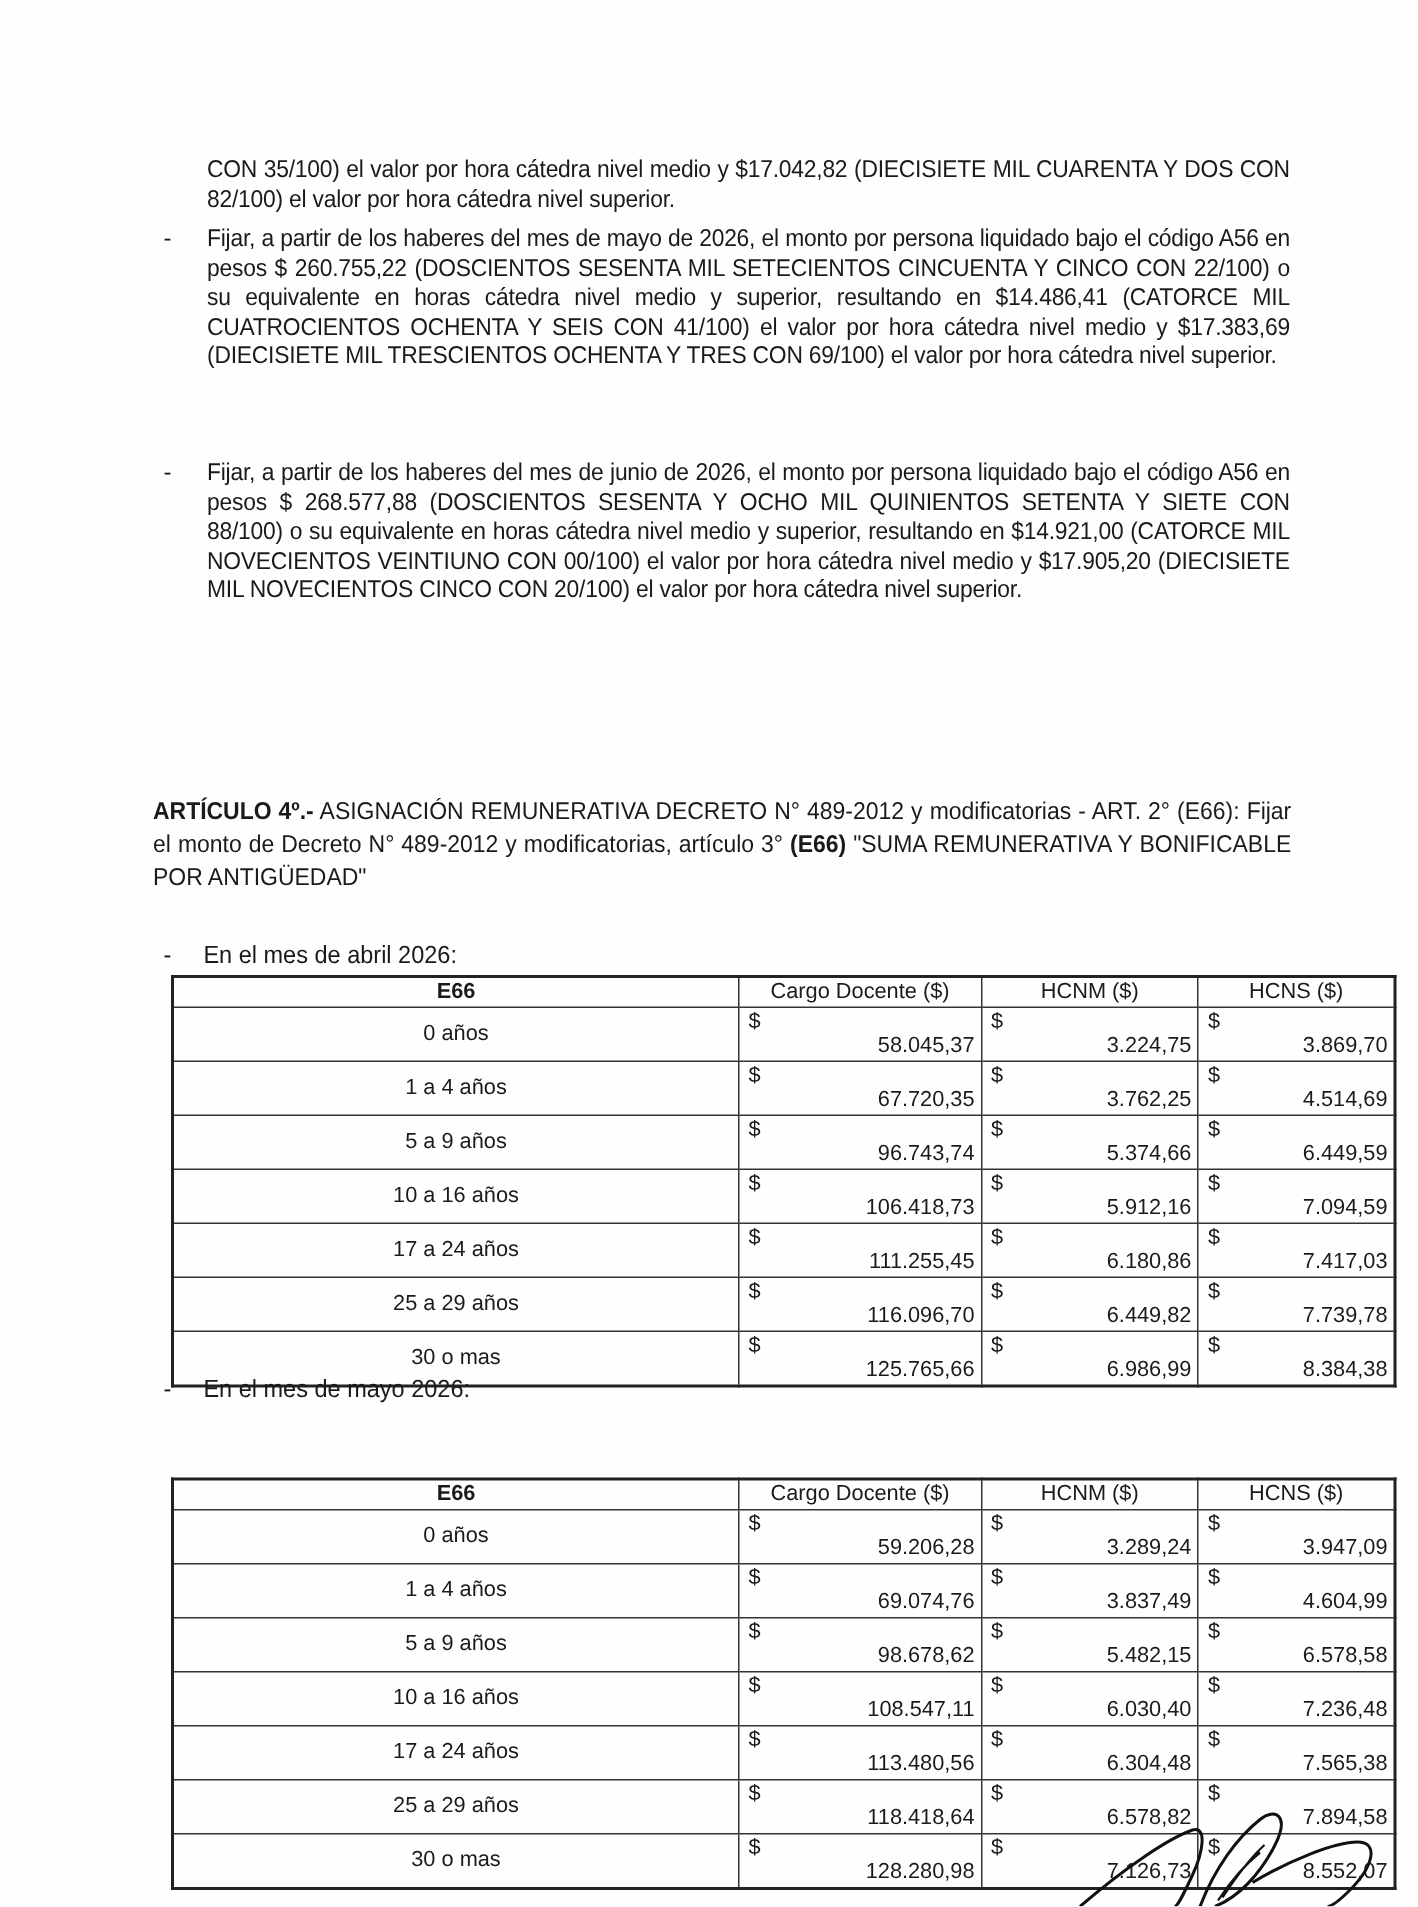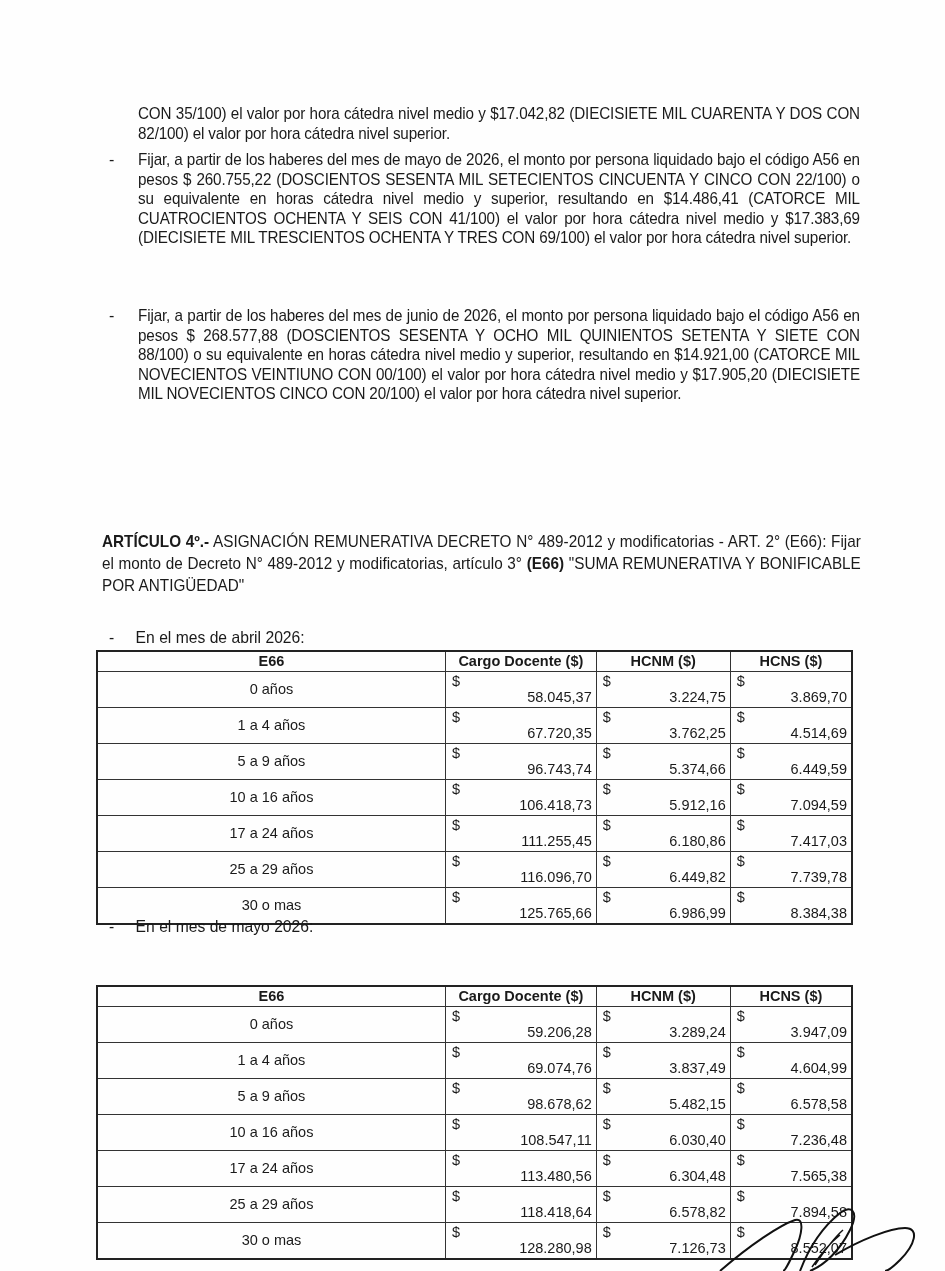--- a/index.html
+++ b/index.html
@@ -21,30 +21,30 @@
     text-align: justify; transform: scaleX(0.945); transform-origin: left top;
   }
   .art b { font-weight: bold; }
   .month-label {
     position: absolute; left: 109px;
     font-family: "Liberation Sans", sans-serif; font-size: 16.5px;
     transform: scaleX(0.95); transform-origin: left top;
   }
   .month-label .dash { display: inline-block; width: 28px; }
   table.e66 {
-    position: absolute; left: 96px; width: 757px;
+    position: absolute; left: 114px; width: 817px;
     border-collapse: collapse;
     font-family: "Liberation Sans", sans-serif; font-size: 14.5px;
     border: 2px solid #222;
   }
   table.e66 th, table.e66 td {
     border: 1.3px solid #333; height: 19px; padding: 0 4px; line-height: 19px;
     white-space: nowrap;
   }
-  table.e66 th { font-weight: bold; text-align: center; }
+  table.e66 th { font-weight: normal; text-align: center; }
   table.e66 th.head-e66 { font-weight: bold; }
   table.e66 td.label { text-align: center; }
   table.e66 td.money { padding: 0 4px 0 6px; }
   .money .cur { float: left; }
   .money .amt { float: right; margin-top: 16px; }
   .c1 { width: 343px; }
   .c2 { width: 142px; }
   .c3 { width: 126px; }
   .c4 { width: 113px; }
   .signature { position: absolute; left: 700px; top: 1195px; width: 245px; height: 76px; }

